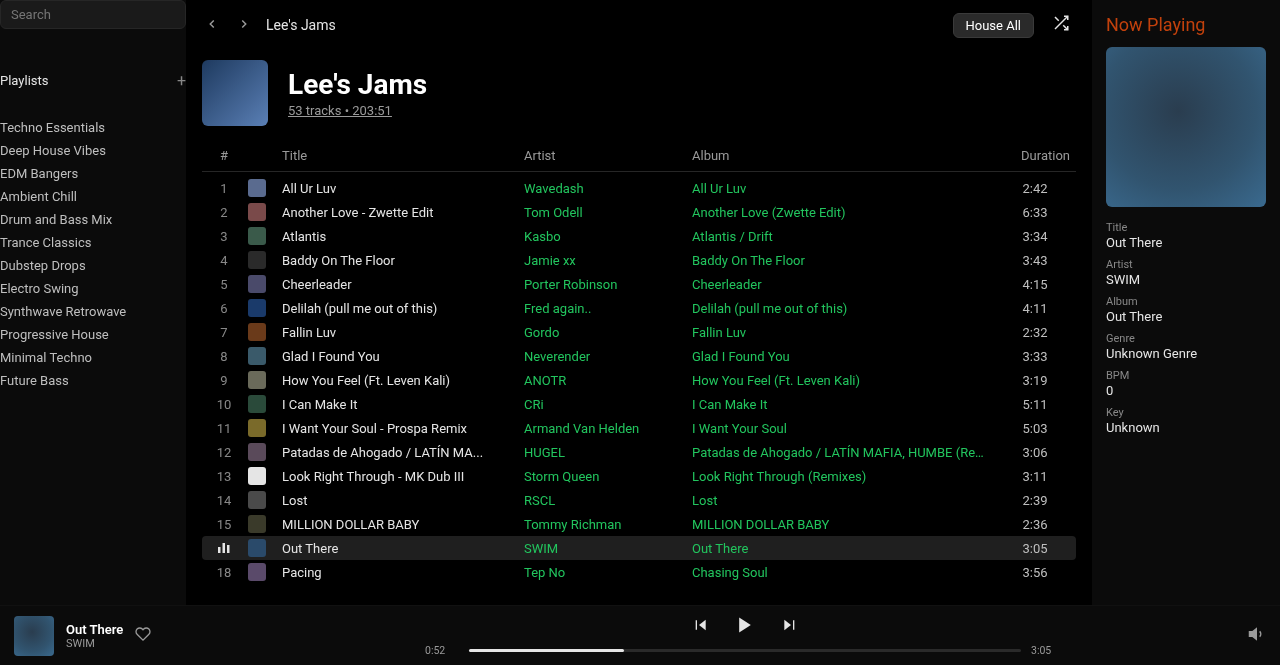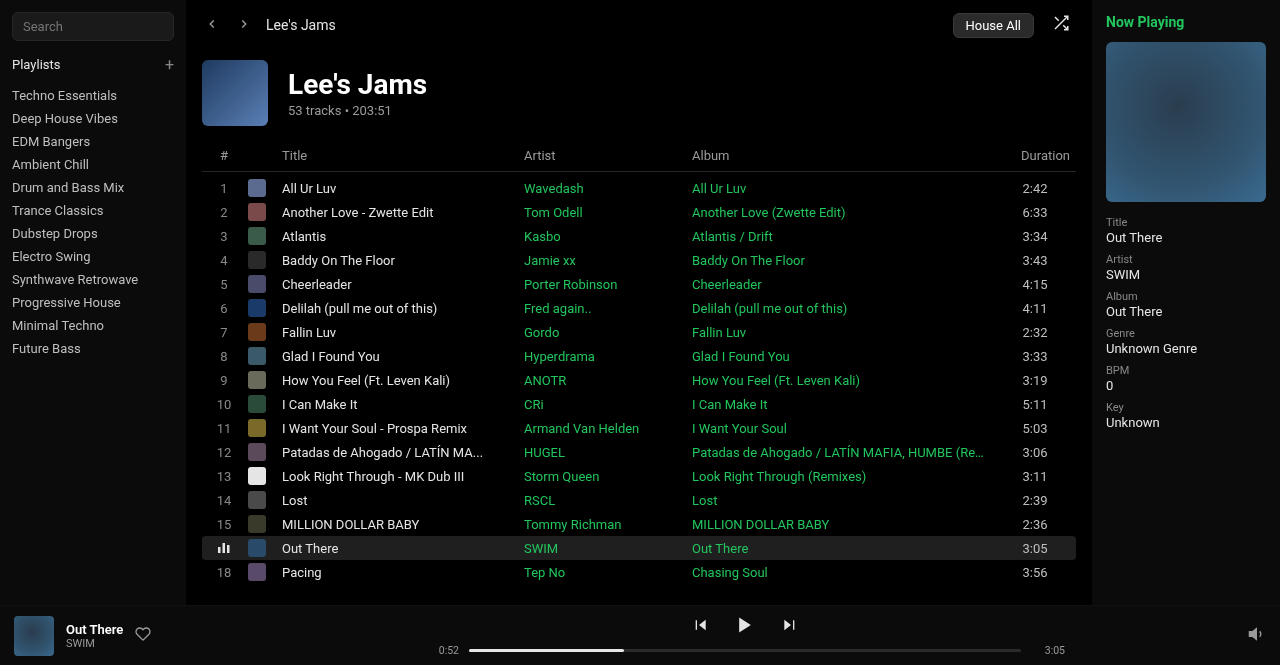--- a/index.html
+++ b/index.html
@@ -1,61 +1,61 @@
 <!DOCTYPE html>
 <html><head>
 <meta charset="utf-8">
 <style>
   * { margin:0; padding:0; box-sizing:border-box; font-family:-apple-system,BlinkMacSystemFont,"Segoe UI",Roboto,Helvetica,Arial,sans-serif; }
   body { background:#000; color:#e5e5e5; height:665px; width:1280px; overflow:hidden; display:flex; flex-direction:column; }
   .app { display:flex; flex:1; min-height:0; }
-  .sidebar { width:186px; background:#0b0b0b; padding:12px; display:flex; flex-direction:column; gap:4px; overflow-y:auto; }
+  .sidebar { width:186px; background:#0b0b0b; display:flex; flex-direction:column; gap:20px; overflow-y:auto; }
   .search { background:#1a1a1a; border:1px solid #262626; border-radius:6px; padding:6px 10px; color:#888; font-size:13px; }
   .nav-item { color:#e5e5e5; font-size:13px; padding:6px 0; cursor:pointer; }
-  .section-header { display:flex; justify-content:space-between; align-items:center; color:#e5e5e5; font-size:13px; padding:6px 0; margin-top:4px;}
+  .section-header { display:flex; justify-content:space-between; align-items:center; color:#e5e5e5; font-size:13px; padding:6px 0; margin-top:16px;}
   .playlist-item { color:#bfbfbf; font-size:13px; padding:4px 0; cursor:pointer; }
   .main { flex:1; background:#000; display:flex; flex-direction:column; min-width:0; }
   .topbar { display:flex; align-items:center; padding:10px 16px; gap:12px; }
   .nav-arrow { color:#9a9a9a; cursor:pointer; width:20px; text-align:center; font-size:14px;}
   .crumb { color:#e5e5e5; font-size:14px; flex:1; }
   .play-all { background:#2a2a2a; border:1px solid #3a3a3a; color:#fff; padding:4px 12px; border-radius:6px; font-size:13px; cursor:pointer; }
   .shuffle { color:#e5e5e5; cursor:pointer; padding:4px 6px; font-size:16px; }
   .hero { display:flex; align-items:center; gap:20px; padding:10px 16px 18px; }
   .hero-art { width:66px; height:66px; border-radius:6px; background:linear-gradient(135deg,#1e3a5f,#5a7fb5); }
   .hero-title { color:#fff; font-size:28px; font-weight:700; }
-  .hero-sub { color:#9a9a9a; font-size:13px; margin-top:2px; }
+  .hero-sub { color:#9a9a9a; font-size:13px; margin-top:2px;text-decoration:underline; }
   .table-wrap { flex:1; overflow-y:auto; padding:0 16px; }
   .thead, .trow { display:grid; grid-template-columns:32px 26px 1fr 160px 300px 70px; gap:8px; align-items:center; padding:4px 6px; font-size:13px; }
   .thead { color:#9a9a9a; border-bottom:1px solid #262626; padding-bottom:8px; margin-bottom:4px; }
   .thead .dur { text-align:right; }
   .trow { color:#d5d5d5; padding:3px 6px; cursor:pointer; border-radius:4px; }
   .trow.active { background:#1f1f1f; }
   .trow .idx { color:#888; text-align:center; }
   .trow.active .idx { color:#e5e5e5; }
   .trow .dur { text-align:center; color:#bfbfbf; white-space:nowrap;}
   .cover { width:18px; height:18px; border-radius:3px; }
   .trow .title { color:#e5e5e5; white-space:nowrap; overflow:hidden; text-overflow:ellipsis;}
   .trow .artist, .trow .album { color:#22c55e; white-space:nowrap; overflow:hidden; text-overflow:ellipsis;}
   .right { width:188px; background:#0b0b0b; padding:14px; overflow-y:auto; }
-  .np-title { color:#22c55e; font-size:14px; font-weight:700; margin-bottom:12px; }
+  .np-title { color:#c2410c; font-size:18px; font-weight:400; margin-bottom:12px; }
   .np-art { width:160px; height:160px; border-radius:6px; background:radial-gradient(circle at 45% 40%, #2a3d4f 0%, #31546f 60%, #3a6a8f 100%); margin-bottom:14px; }
   .meta-label { color:#888; font-size:11px; margin-top:8px; }
   .meta-value { color:#e5e5e5; font-size:13px; margin-top:1px;}
   .player { height:60px; background:#0b0b0b; border-top:1px solid #111; display:flex; align-items:center; padding:0 14px; gap:14px; }
   .player-left { display:flex; align-items:center; gap:12px; width:280px;}
   .player-art { width:40px; height:40px; border-radius:4px; background:radial-gradient(circle at 45% 40%, #2a3d4f 0%, #31546f 60%, #3a6a8f 100%); }
   .player-title { color:#fff; font-size:13px; font-weight:600; }
   .player-artist { color:#9a9a9a; font-size:11px; }
   .heart { color:#9a9a9a; cursor:pointer; font-size:16px; }
   .player-center { flex:1; display:flex; flex-direction:column; align-items:center; gap:4px;}
   .controls { display:flex; align-items:center; gap:26px; }
   .ctrl { color:#e5e5e5; font-size:16px; cursor:pointer; }
   .ctrl.play { font-size:20px; }
   .progress-row { display:flex; align-items:center; gap:10px; width:100%; max-width:640px;}
-  .time { color:#9a9a9a; font-size:10.5px; width:34px; text-align:right;}
+  .time { color:#9a9a9a; font-size:10.5px; width:34px; text-align:left;}
   .bar { flex:1; height:3px; background:#2a2a2a; border-radius:2px; position:relative; }
   .bar-fill { position:absolute; left:0; top:0; bottom:0; background:#e5e5e5; border-radius:2px; }
   .player-right { width:70px; display:flex; justify-content:flex-end; }
   .vol { color:#9a9a9a; cursor:pointer; font-size:16px;}
   ::-webkit-scrollbar { width:8px; }
   ::-webkit-scrollbar-track { background:#0b0b0b; }
   ::-webkit-scrollbar-thumb { background:#262626; border-radius:4px; }
   .plus { color:#888; font-size:16px; cursor:pointer; }
 </style>
 </head>
@@ -181,21 +181,21 @@
             <span class="cover" style="background:#6a3a1a"></span>
             <span class="title">Fallin Luv</span>
             <span class="artist">Gordo</span>
             <span class="album">Fallin Luv</span>
             <span class="dur">2:32</span>
           </div>
           <div class="trow">
             <span class="idx">8</span>
             <span class="cover" style="background:#3a5a6a"></span>
             <span class="title">Glad I Found You</span>
-            <span class="artist">Hyperdrama</span>
+            <span class="artist">Neverender</span>
             <span class="album">Glad I Found You</span>
             <span class="dur">3:33</span>
           </div>
           <div class="trow">
             <span class="idx">9</span>
             <span class="cover" style="background:#6a6a5a"></span>
             <span class="title">How You Feel (Ft. Leven Kali)</span>
             <span class="artist">ANOTR</span>
             <span class="album">How You Feel (Ft. Leven Kali)</span>
             <span class="dur">3:19</span>

